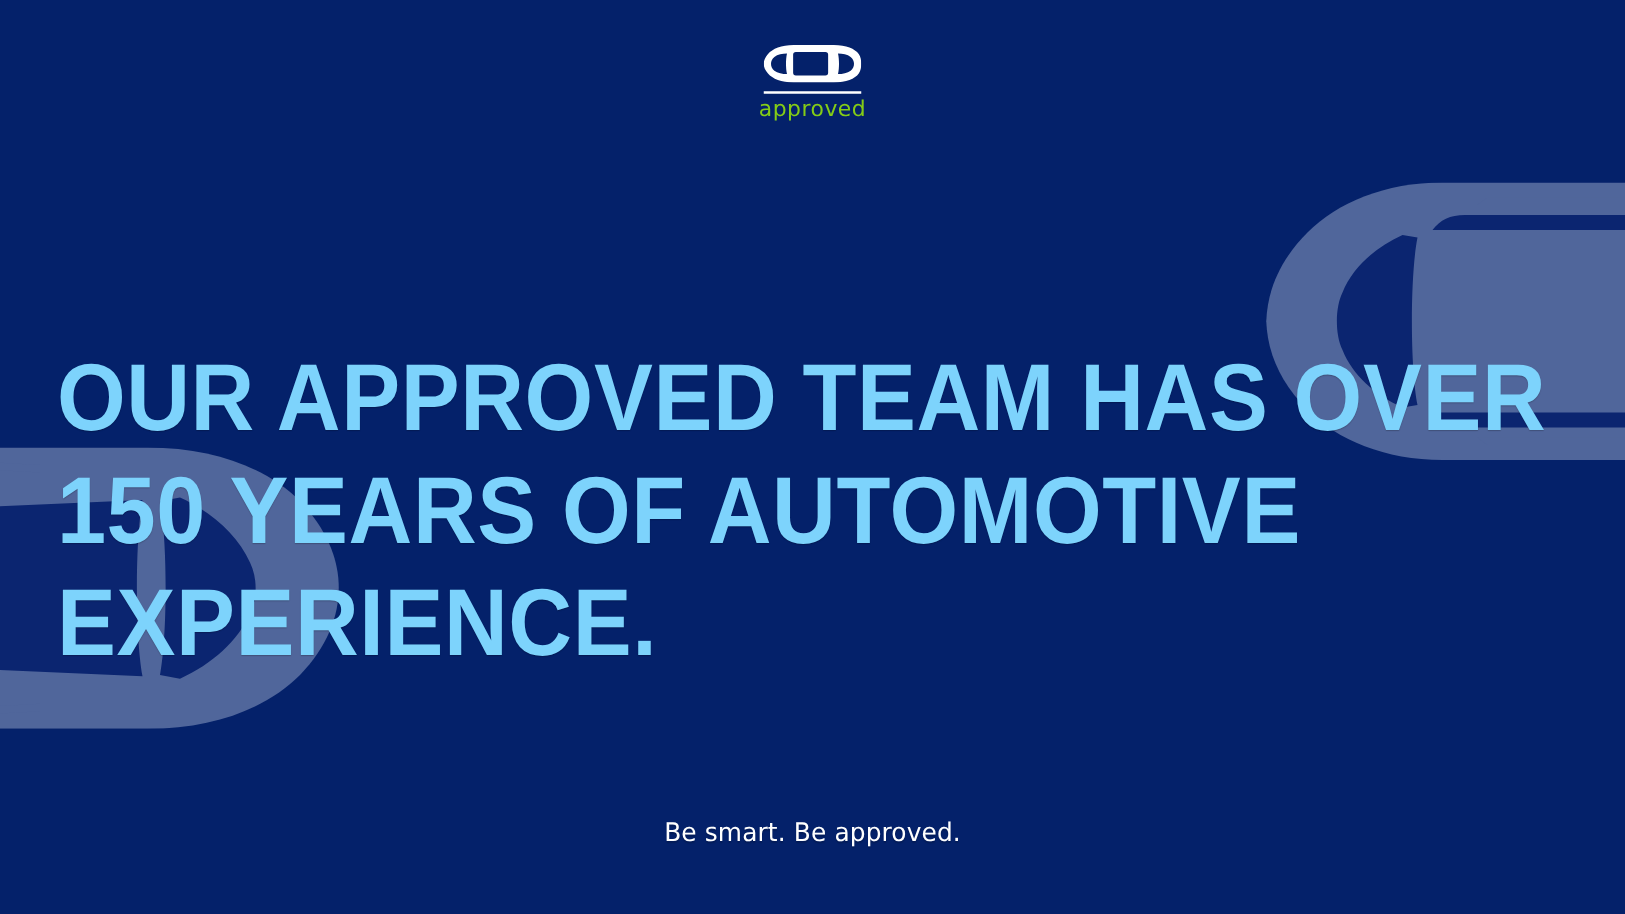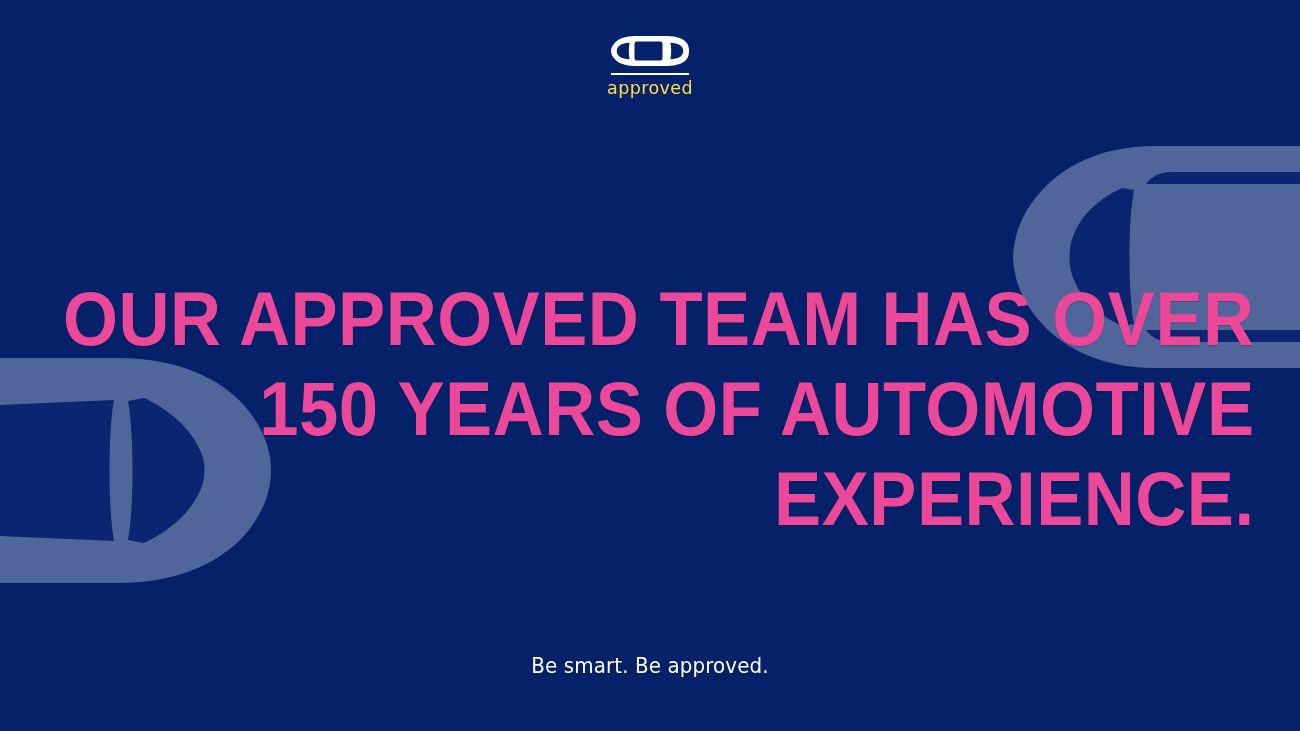--- a/index.html
+++ b/index.html
@@ -51,32 +51,32 @@
     width:78px; height:2px;
     background:#ffffff;
     margin-top:7px;
   }
 
   #brand-wordmark {
     margin-top:4px;
     font-family:"DejaVu Sans", sans-serif;
     font-size:17.5px;
     letter-spacing:0.4px;
-    color:#fde047;
+    color:#84cc16;
     line-height:1.12;
     font-weight:400;
   }
 
   
   #headline {
     position:absolute;
     left:0; right:0;
     top:274px;
-    text-align:right;
-    color:#ec4899;
+    text-align:left;
+    color:#7dd3fc;
   }
 
   #headline .hl-line {
     font-family:"Liberation Sans Narrow","Liberation Sans", sans-serif;
     font-size:76px;
     font-weight:700;
     line-height:90px;
     letter-spacing:0.5px;
     transform:scaleX(0.93);
     transform-origin:center center;

